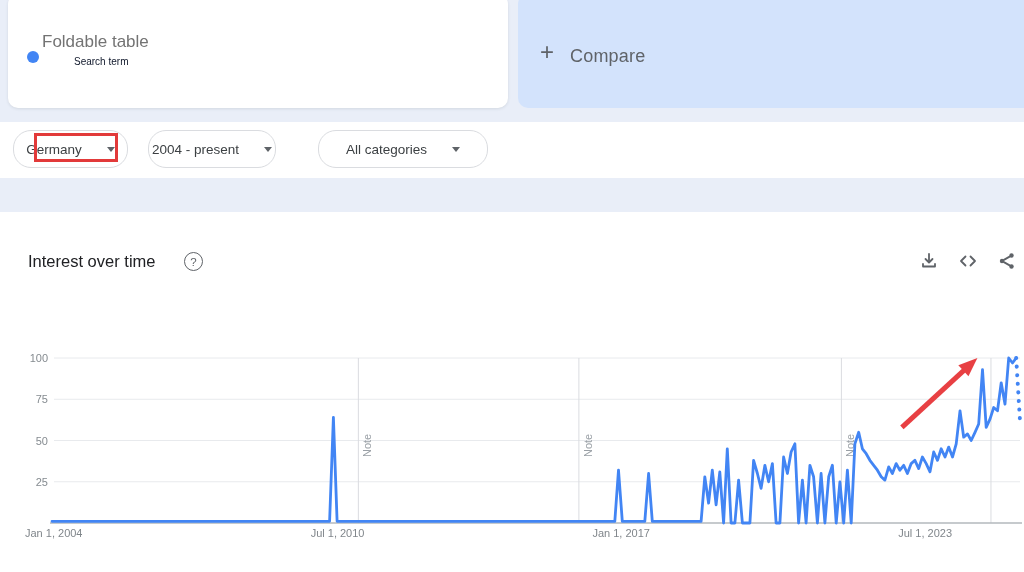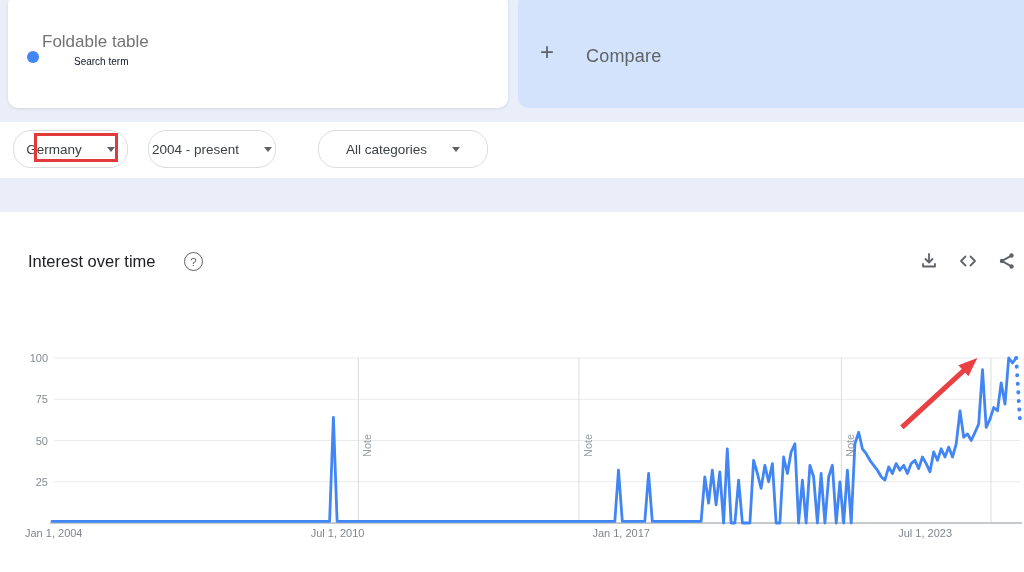--- a/index.html
+++ b/index.html
@@ -20,21 +20,21 @@
   }
   .term-dot { position:absolute; left:19px; top:57px; width:12px; height:12px; border-radius:50%; }
   .term-title { position:absolute; left:34px; top:38px; font-size:17px; color:#737373; }
   .term-sub { position:absolute; left:35px; top:62px; font-size:10px; color:#0f172a;margin-left:31px; }
   .compare-card {
     position:absolute; left:518px; top:-6px; width:512px; height:114px;
     background:#d3e3fc; border-radius:10px 0 0 10px;
     cursor:pointer;
   }
   .compare-plus { position:absolute; left:22px; top:48px; font-size:24px; line-height:20px; color:#5f6368; font-weight:300; }
-  .compare-label { position:absolute; left:52px; top:52px; font-size:18px; color:#5f6368; letter-spacing:.2px;margin-left:16px; }
+  .compare-label { position:absolute; left:52px; top:52px; font-size:18px; color:#5f6368; letter-spacing:.2px; }
 
   
   .filter-bar { position:absolute; left:0; top:122px; width:1024px; height:56px; background:#ffffff; }
   .pill {
     position:absolute; top:8px; height:38px; background:#fff;
     border:1px solid #dadce0; border-radius:18px;
     display:flex; align-items:center; justify-content:center; gap:25px;
     font-size:13.5px; color:#3c4043; cursor:pointer;
   }
   .pill-caret {

